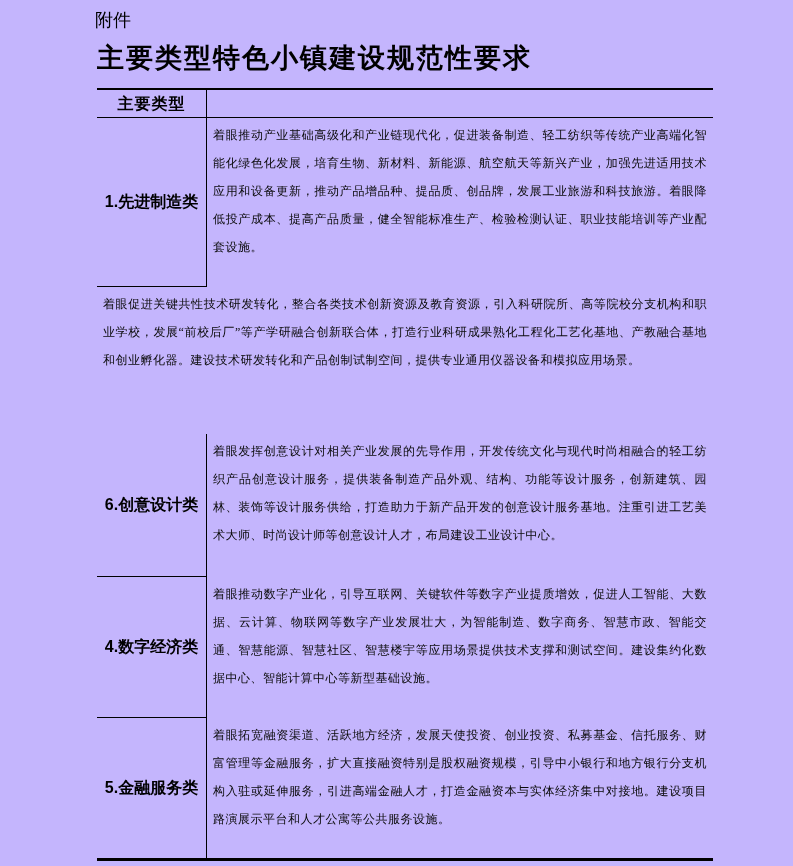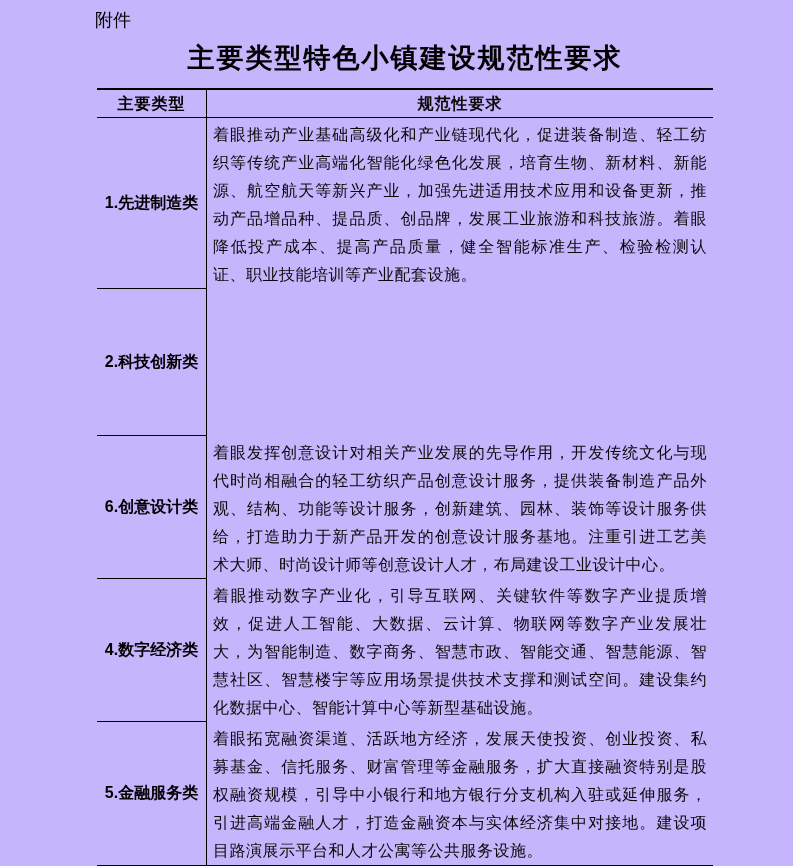--- a/index.html
+++ b/index.html
@@ -20,21 +20,20 @@
     font-family: "Liberation Sans", sans-serif;
     font-size: 18px;
     font-weight: 500;
     color: #000;
   }
   .title {
     position: absolute;
     left: 97px;
     top: 40px;
     width: 616px;
-    text-align: center;
     font-family: "Liberation Serif", serif;
     font-weight: bold;
     font-size: 27px;
     letter-spacing: 2px;
     color: #000;
   }
   .doc-table {
     position: absolute;
     left: 97px;
     top: 88px;
@@ -69,21 +68,21 @@
     font-weight: bold;
     font-size: 16px;
     color: #000;
   }
   .t-row .t-type { border-bottom: 1.5px solid #000; }
   .t-row:last-child .t-type { border-bottom: none; }
   .t-req {
     flex: 1;
     padding: 3px 6px 0 6px;
     font-family: "Liberation Serif", serif;
-    font-size: 16px;
+    font-size: 12px;
     line-height: 28px;
     letter-spacing: 0.5px;
     text-align: justify;
     text-justify: inter-character;
     color: #0a0a0a;
   }
   .t-head {
     font-family: "Liberation Sans", sans-serif;
     font-weight: bold;
     font-size: 16px;
@@ -102,30 +101,29 @@
 <div class="page">
 
   <div class="attachment">附件</div>
 
   <div class="title">主要类型特色小镇建设规范性要求</div>
 
   <div class="doc-table">
 
     <div class="t-header">
       <div class="t-type t-head">主要类型</div>
-      <div class="t-req t-head">规范性要求</div>
     </div>
 
     <div class="t-row r1">
       <div class="t-type">1.先进制造类</div>
       <div class="t-req">着眼推动产业基础高级化和产业链现代化，促进装备制造、轻工纺织等传统产业高端化智能化绿色化发展，培育生物、新材料、新能源、航空航天等新兴产业，加强先进适用技术应用和设备更新，推动产品增品种、提品质、创品牌，发展工业旅游和科技旅游。着眼降低投产成本、提高产品质量，健全智能标准生产、检验检测认证、职业技能培训等产业配套设施。</div>
     </div>
 
     <div class="t-row r2">
-      <div class="t-type">2.科技创新类</div>
+      <div class="t-req">着眼促进关键共性技术研发转化，整合各类技术创新资源及教育资源，引入科研院所、高等院校分支机构和职业学校，发展“前校后厂”等产学研融合创新联合体，打造行业科研成果熟化工程化工艺化基地、产教融合基地和创业孵化器。建设技术研发转化和产品创制试制空间，提供专业通用仪器设备和模拟应用场景。</div>
     </div>
 
     <div class="t-row r3">
       <div class="t-type">6.创意设计类</div>
       <div class="t-req">着眼发挥创意设计对相关产业发展的先导作用，开发传统文化与现代时尚相融合的轻工纺织产品创意设计服务，提供装备制造产品外观、结构、功能等设计服务，创新建筑、园林、装饰等设计服务供给，打造助力于新产品开发的创意设计服务基地。注重引进工艺美术大师、时尚设计师等创意设计人才，布局建设工业设计中心。</div>
     </div>
 
     <div class="t-row r4">
       <div class="t-type">4.数字经济类</div>
       <div class="t-req">着眼推动数字产业化，引导互联网、关键软件等数字产业提质增效，促进人工智能、大数据、云计算、物联网等数字产业发展壮大，为智能制造、数字商务、智慧市政、智能交通、智慧能源、智慧社区、智慧楼宇等应用场景提供技术支撑和测试空间。建设集约化数据中心、智能计算中心等新型基础设施。</div>

